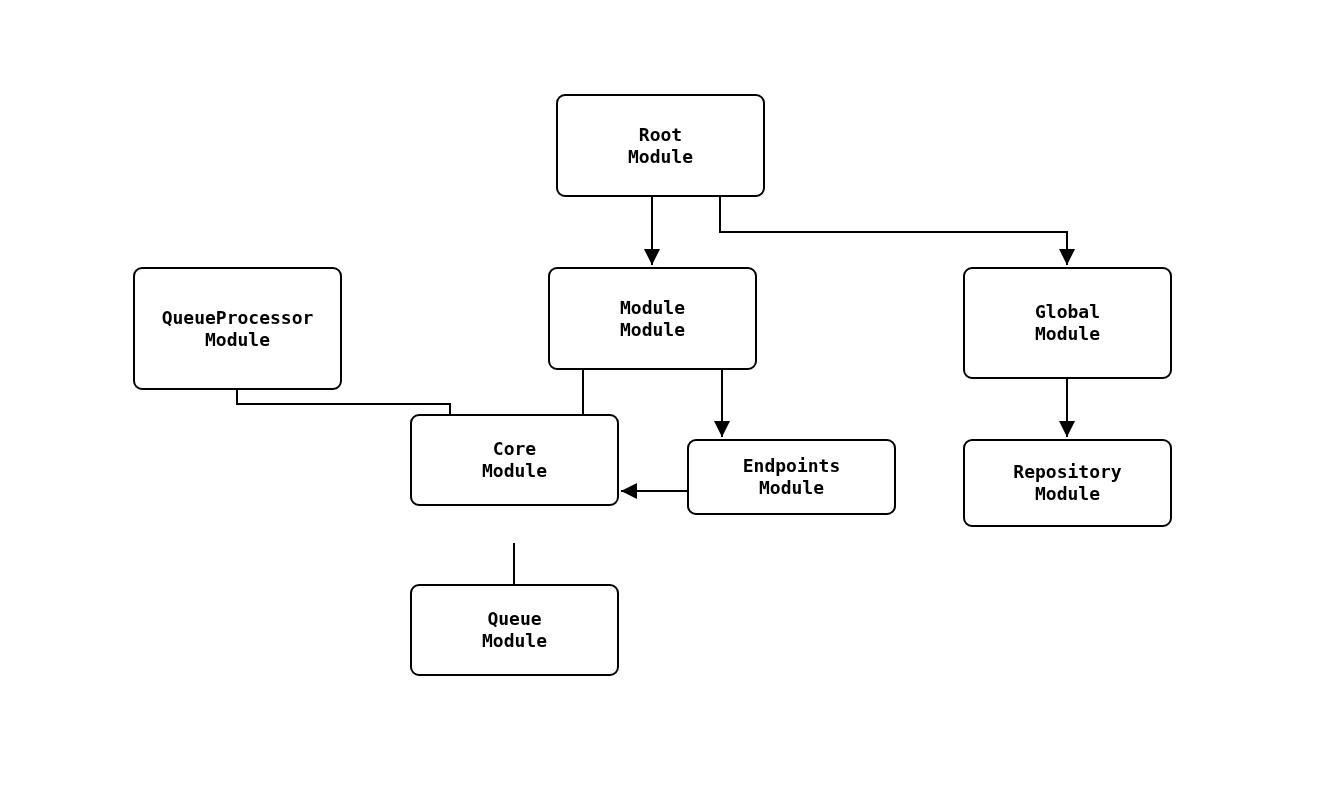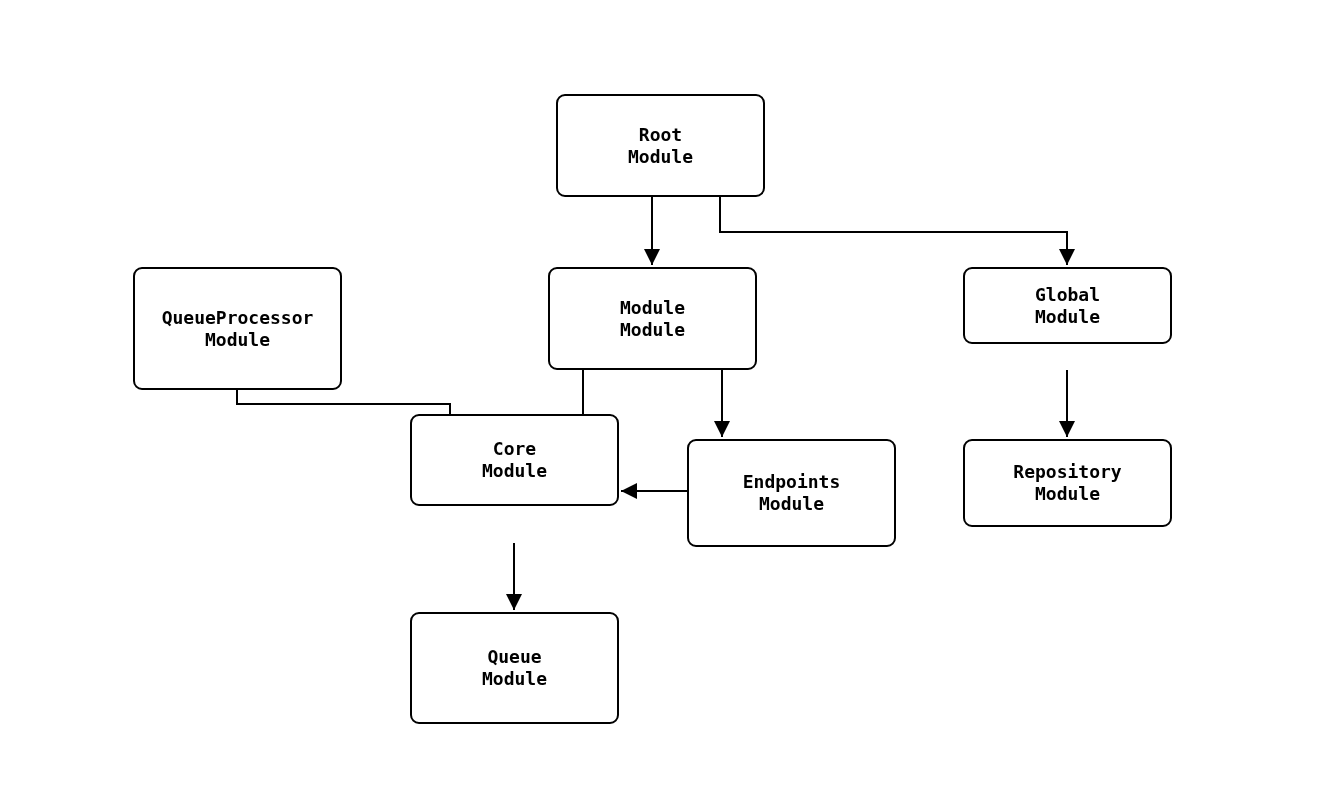--- a/index.html
+++ b/index.html
@@ -74,34 +74,34 @@
         <span>Module</span>
       </div>
       <div class="node" style="left: 133px; top: 267px; width: 209px; height: 123px;">
         <span>QueueProcessor</span>
         <span>Module</span>
       </div>
       <div class="node" style="left: 548px; top: 267px; width: 209px; height: 103px;">
         <span>Module</span>
         <span>Module</span>
       </div>
-      <div class="node" style="left: 963px; top: 267px; width: 209px; height: 77px;">
+      <div class="node" style="left: 963px; top: 267px; width: 209px; height: 112px;">
         <span>Global</span>
         <span>Module</span>
       </div>
       <div class="node" style="left: 410px; top: 414px; width: 209px; height: 92px;">
         <span>Core</span>
         <span>Module</span>
       </div>
-      <div class="node" style="left: 687px; top: 439px; width: 209px; height: 108px;">
+      <div class="node" style="left: 687px; top: 439px; width: 209px; height: 76px;">
         <span>Endpoints</span>
         <span>Module</span>
       </div>
       <div class="node" style="left: 963px; top: 439px; width: 209px; height: 88px;">
         <span>Repository</span>
         <span>Module</span>
       </div>
-      <div class="node" style="left: 410px; top: 612px; width: 209px; height: 112px;">
+      <div class="node" style="left: 410px; top: 584px; width: 209px; height: 92px;">
         <span>Queue</span>
         <span>Module</span>
       </div>
     </div>
 </div>
 
 </body></html>

